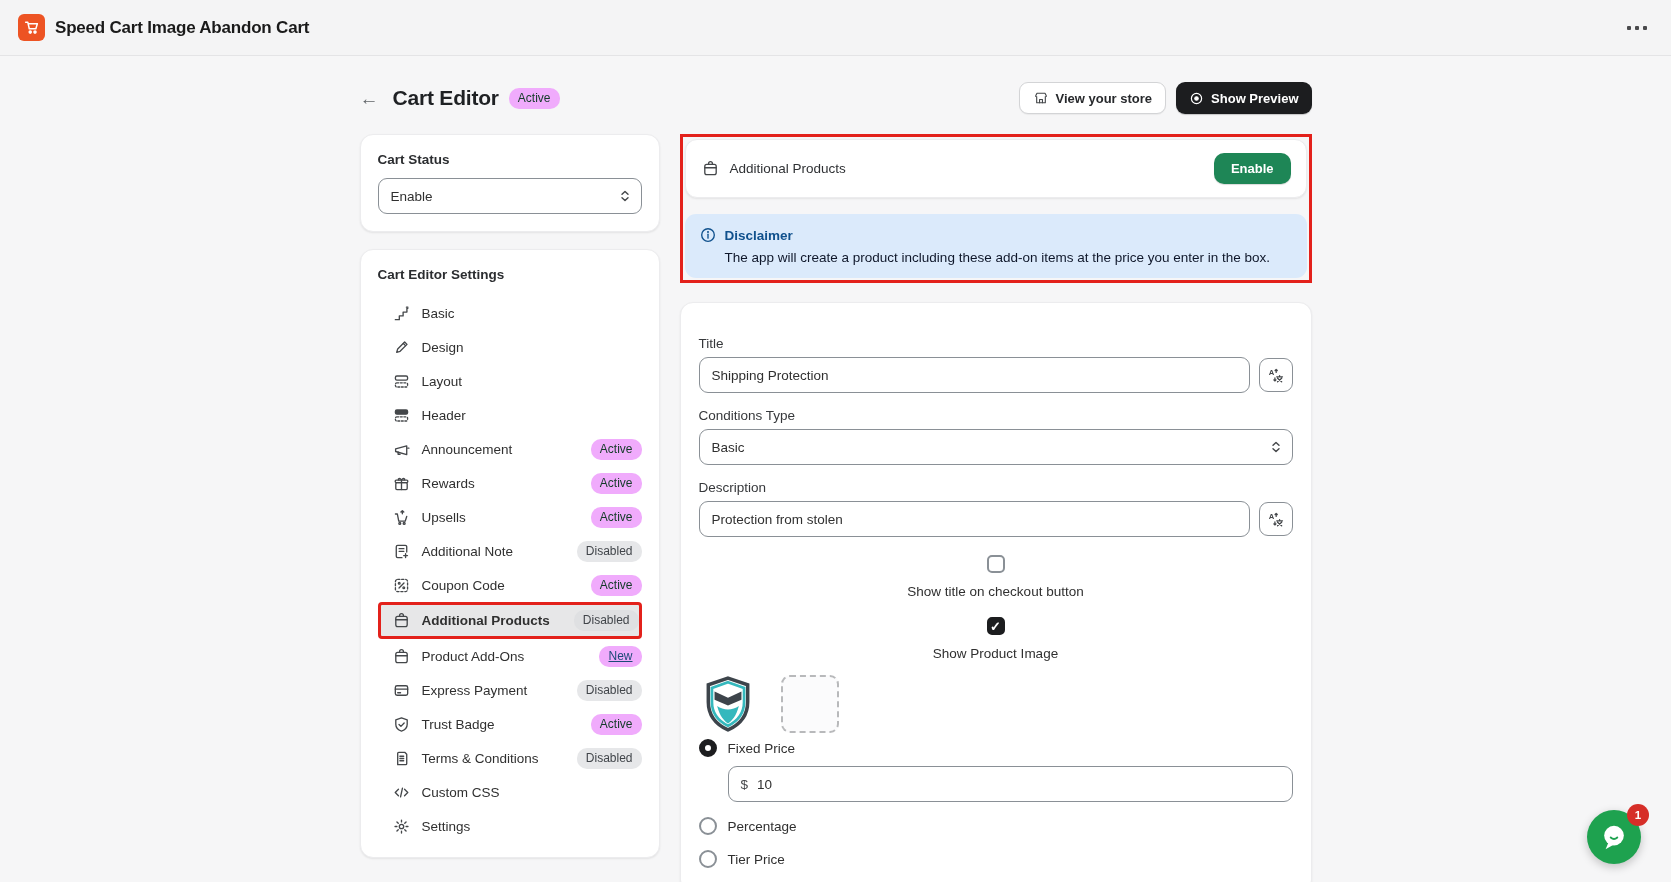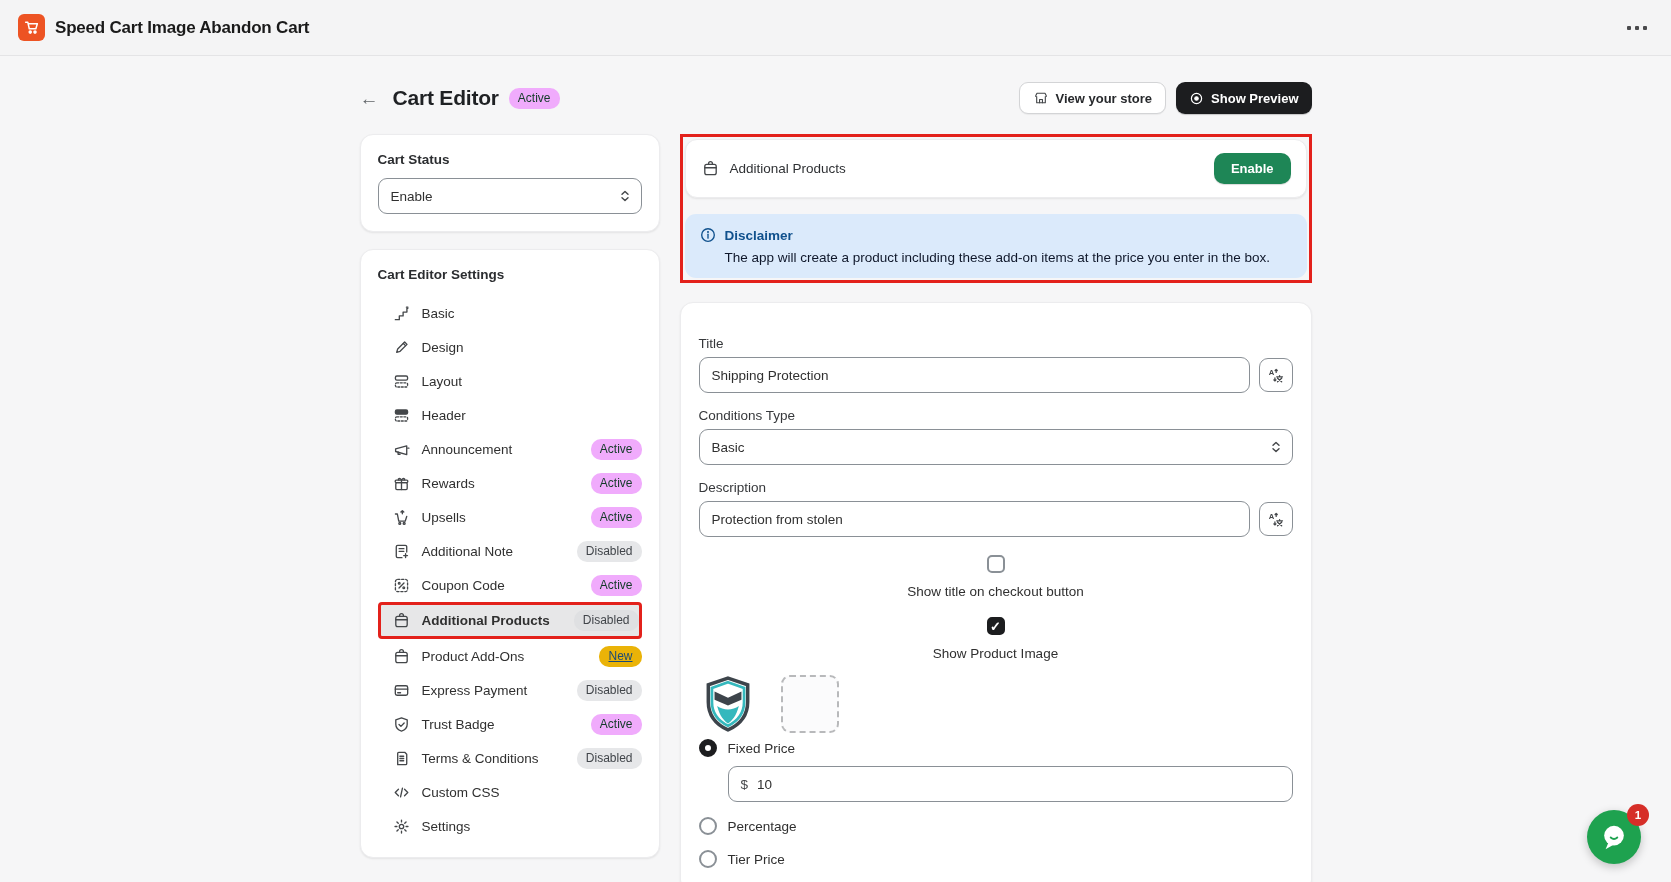--- a/index.html
+++ b/index.html
@@ -27,21 +27,21 @@
 
   
   .page { width:952px; margin:0 auto; }
   .page-header { display:flex; align-items:center; padding:26px 0 20px; }
   .back-arrow { font-size:19px; color:#616569; margin-right:14px; cursor:pointer; line-height:1; }
   .page-title { font-size:21px; font-weight:700; color:#1f2124; letter-spacing:-.2px; }
   .badge { display:inline-block; font-size:12px; font-weight:500; border-radius:10px; padding:3px 9px; line-height:1.25; white-space:nowrap; }
   .badge:empty { display:none; }
   .badge-active  { background:#f0abfc; color:#123b27; }
   .badge-disabled{ background:#e6e7e9; color:#41454a; }
-  .badge-new     { background:#eab308; color:#1b4a77;text-decoration:underline; }
+  .badge-new     { background:#f0abfc; color:#1b4a77;text-decoration:underline; }
   .page-title-badge { margin-left:10px; }
   .header-actions { margin-left:auto; display:flex; gap:10px; }
   .btn { display:inline-flex; align-items:center; gap:7px; font-size:13px; font-weight:600;
          border-radius:9px; padding:7px 13px; cursor:pointer; border:none; font-family:inherit; }
   .btn-secondary { background:#ffffff; color:#27292c; border:1px solid #d3d4d6; box-shadow:0 1px 1px rgba(0,0,0,.05); }
   .btn-dark { background:#1c1d1f; color:#ffffff; box-shadow:0 1px 1px rgba(0,0,0,.2); }
 
   .columns { display:flex; gap:20px; align-items:flex-start; }
   .col-left { width:300px; flex:0 0 auto; display:flex; flex-direction:column; gap:17px; }
   .col-right { flex:1; min-width:0; }

